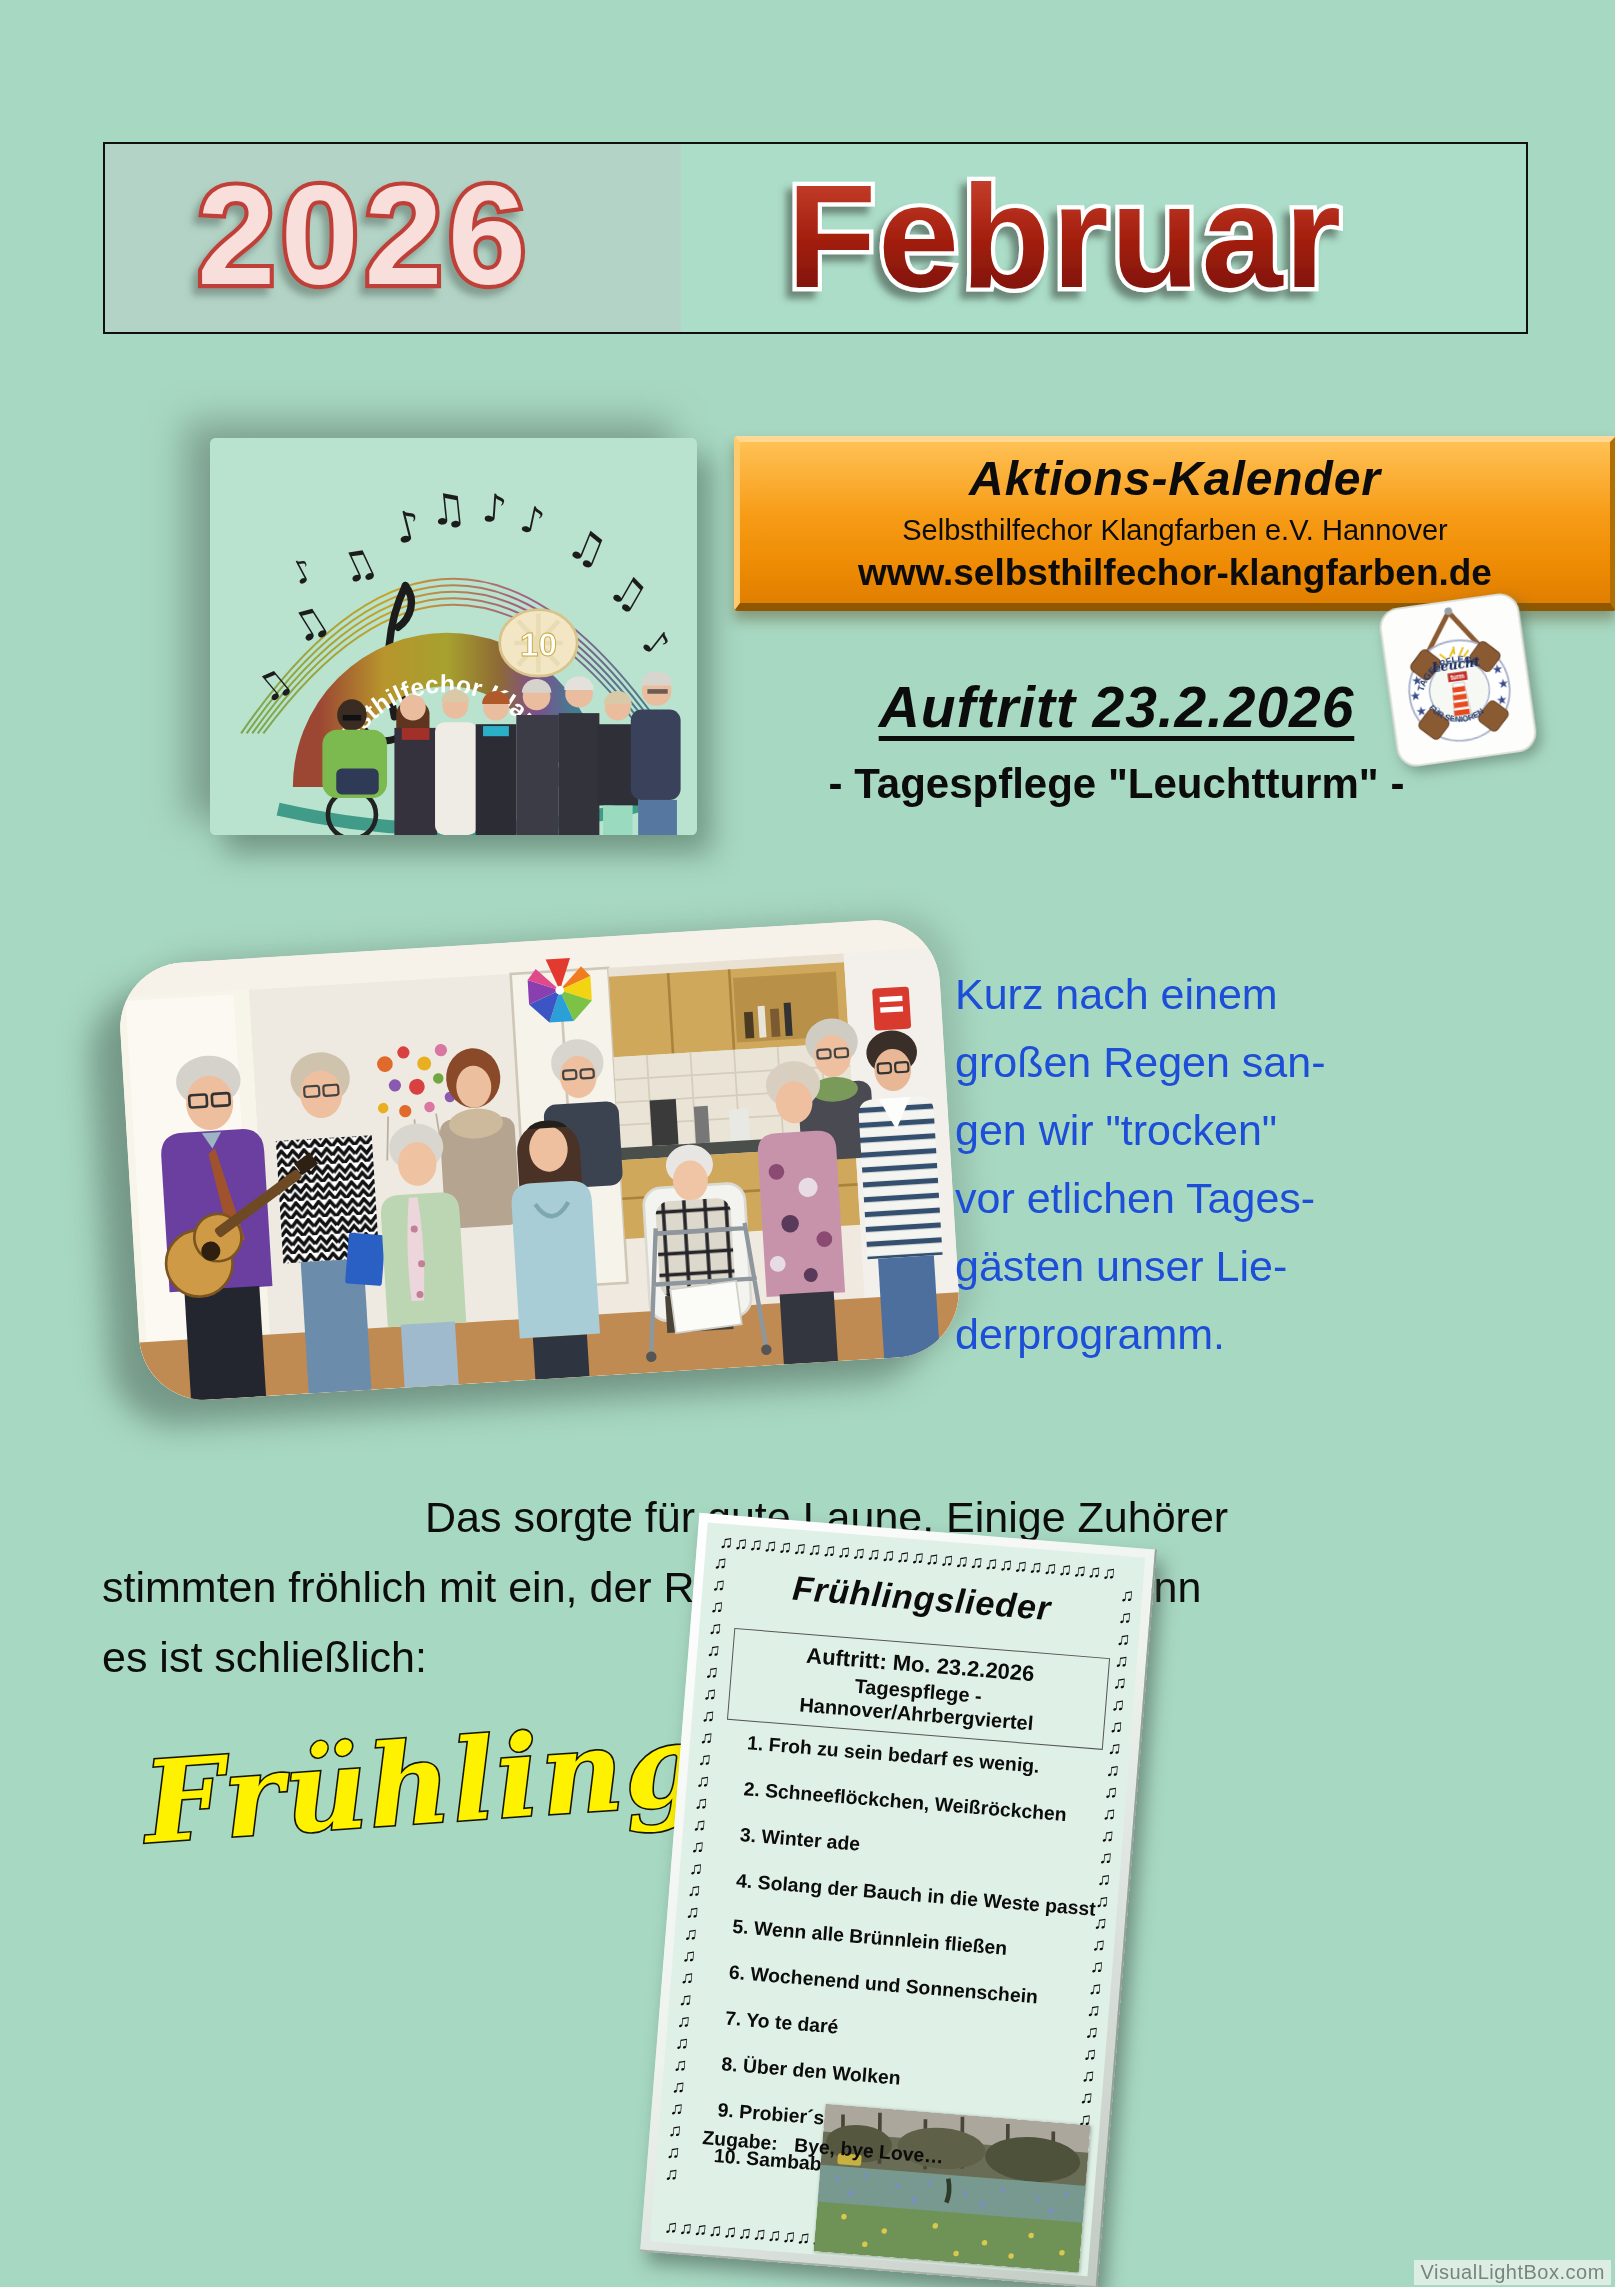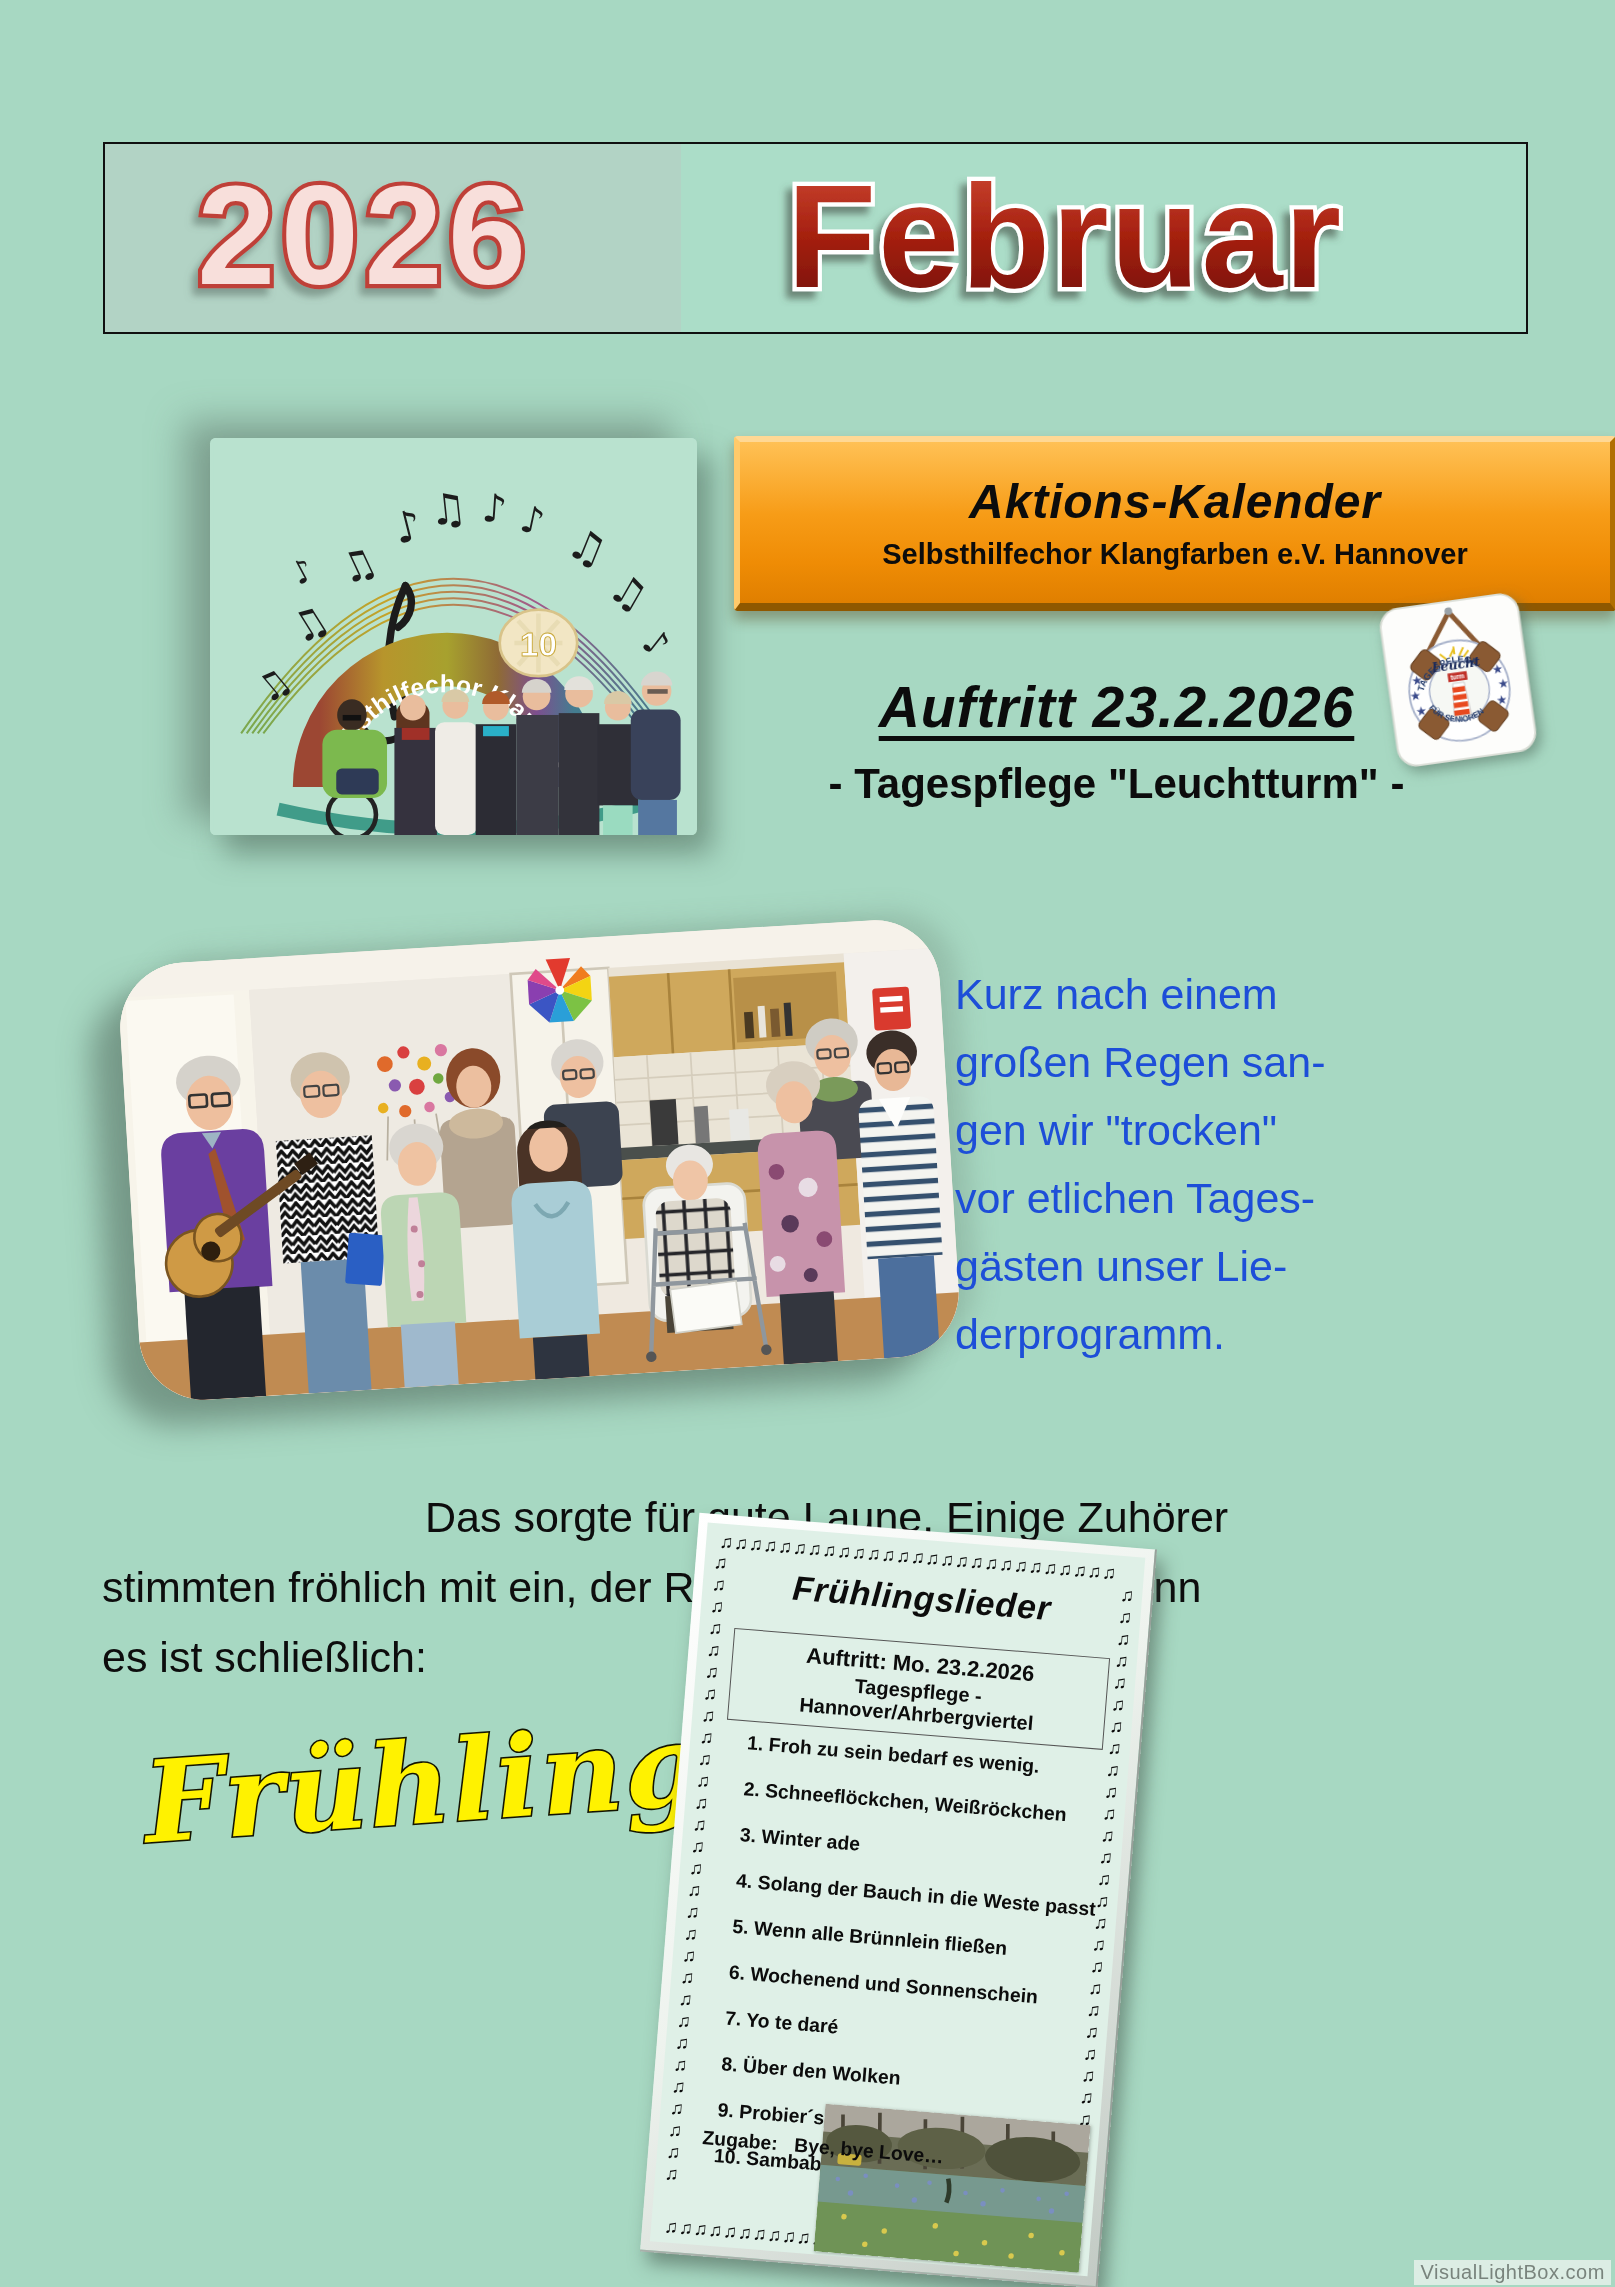--- a/index.html
+++ b/index.html
@@ -27,21 +27,21 @@
   .banner{
     position:absolute;left:734px;top:436px;width:882px;height:175px;
     background:linear-gradient(180deg,#ffc155 0%,#f79c17 45%,#ef8c05 75%,#e07f00 100%);
     border-top:6.5px solid #ffd894;border-left:6.5px solid #ffca6b;
     border-right:6.5px solid #b06f02;border-bottom:8.3px solid #8f5800;
     border-radius:3.7px;box-shadow:0 8.3px 13px rgba(80,60,20,.4);
     display:flex;flex-direction:column;align-items:center;justify-content:center;
     text-align:right;box-sizing:border-box;
   }
   .banner .b-title{font-size:48px;font-weight:bold;font-style:italic;letter-spacing:0.9px;}
-  .banner .b-sub{font-size:29px;font-weight:bold;margin-top:8.3px;}
+  .banner .b-sub{font-size:29px;font-weight:normal;margin-top:8.3px;}
   .banner .b-url{font-size:37px;font-weight:bold;margin-top:5.5px;}
   
   .event{position:absolute;left:775px;top:674px;width:683px;text-align:center;}
   .event .e-title{
     font-size:57px;font-weight:bold;letter-spacing:0.9px;
     text-decoration:underline;text-decoration-thickness:4.6px;text-underline-offset:9.2px;font-style:italic;
   }
   .event .e-sub{font-size:42px;font-weight:bold;margin-top:20px;}
   
   .lh-badge{
@@ -225,20 +225,21 @@
         <rect x="470" y="272" width="22" height="5" fill="#333" opacity=".7"></rect>
         <rect x="452" y="294" width="54" height="98" rx="12" fill="#39425a"></rect>
         <rect x="460" y="392" width="42" height="38" fill="#5577a0"></rect>
       </g>
     </svg>
   </div>
 
   <div class="banner">
     <div class="b-title">Aktions-Kalender</div>
     <div class="b-sub">Selbsthilfechor Klangfarben e.V. Hannover</div>
+    <div class="b-url">www.selbsthilfechor-klangfarben.de</div>
   </div>
 
   <div class="event">
     <div class="e-title">Auftritt 23.2.2026</div>
     <div class="e-sub">-  Tagespflege "Leuchtturm"  -</div>
   </div>
 
   <div class="lh-badge">
     <svg viewBox="0 0 150 170">
       <rect x="3" y="3" width="144" height="164" rx="20" fill="#fdfdfb" stroke="#d8dcd4" stroke-width="2"></rect>

